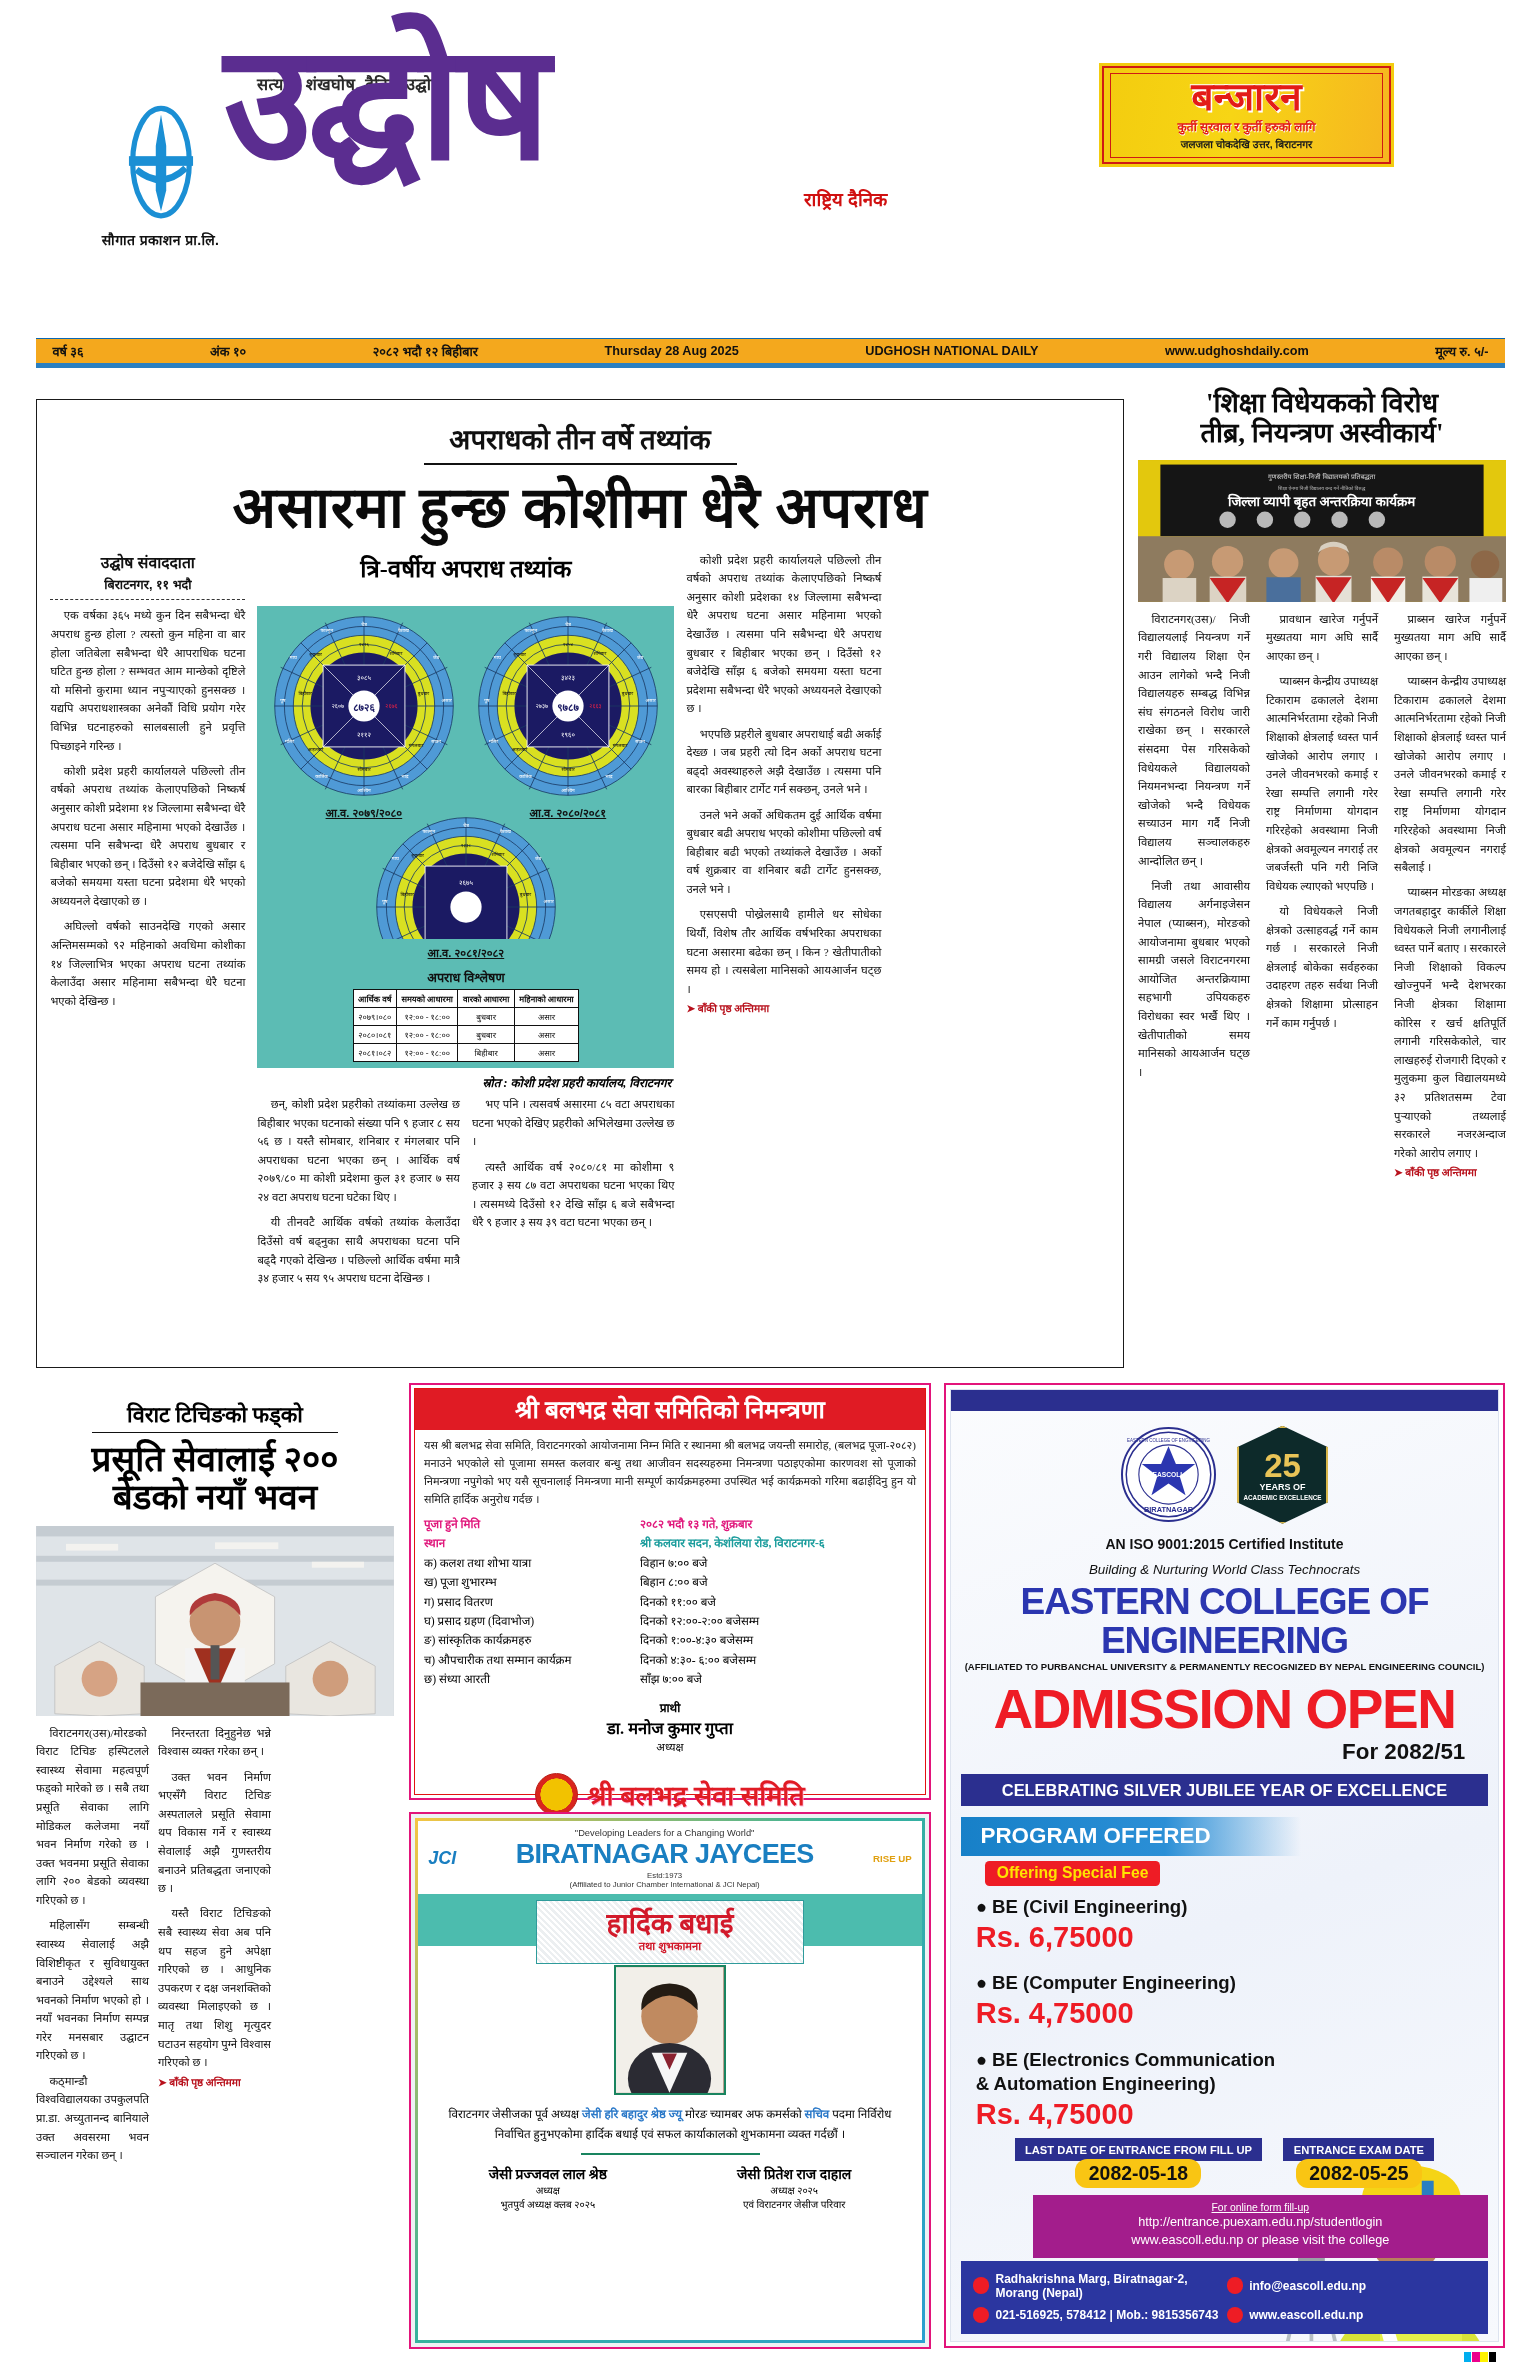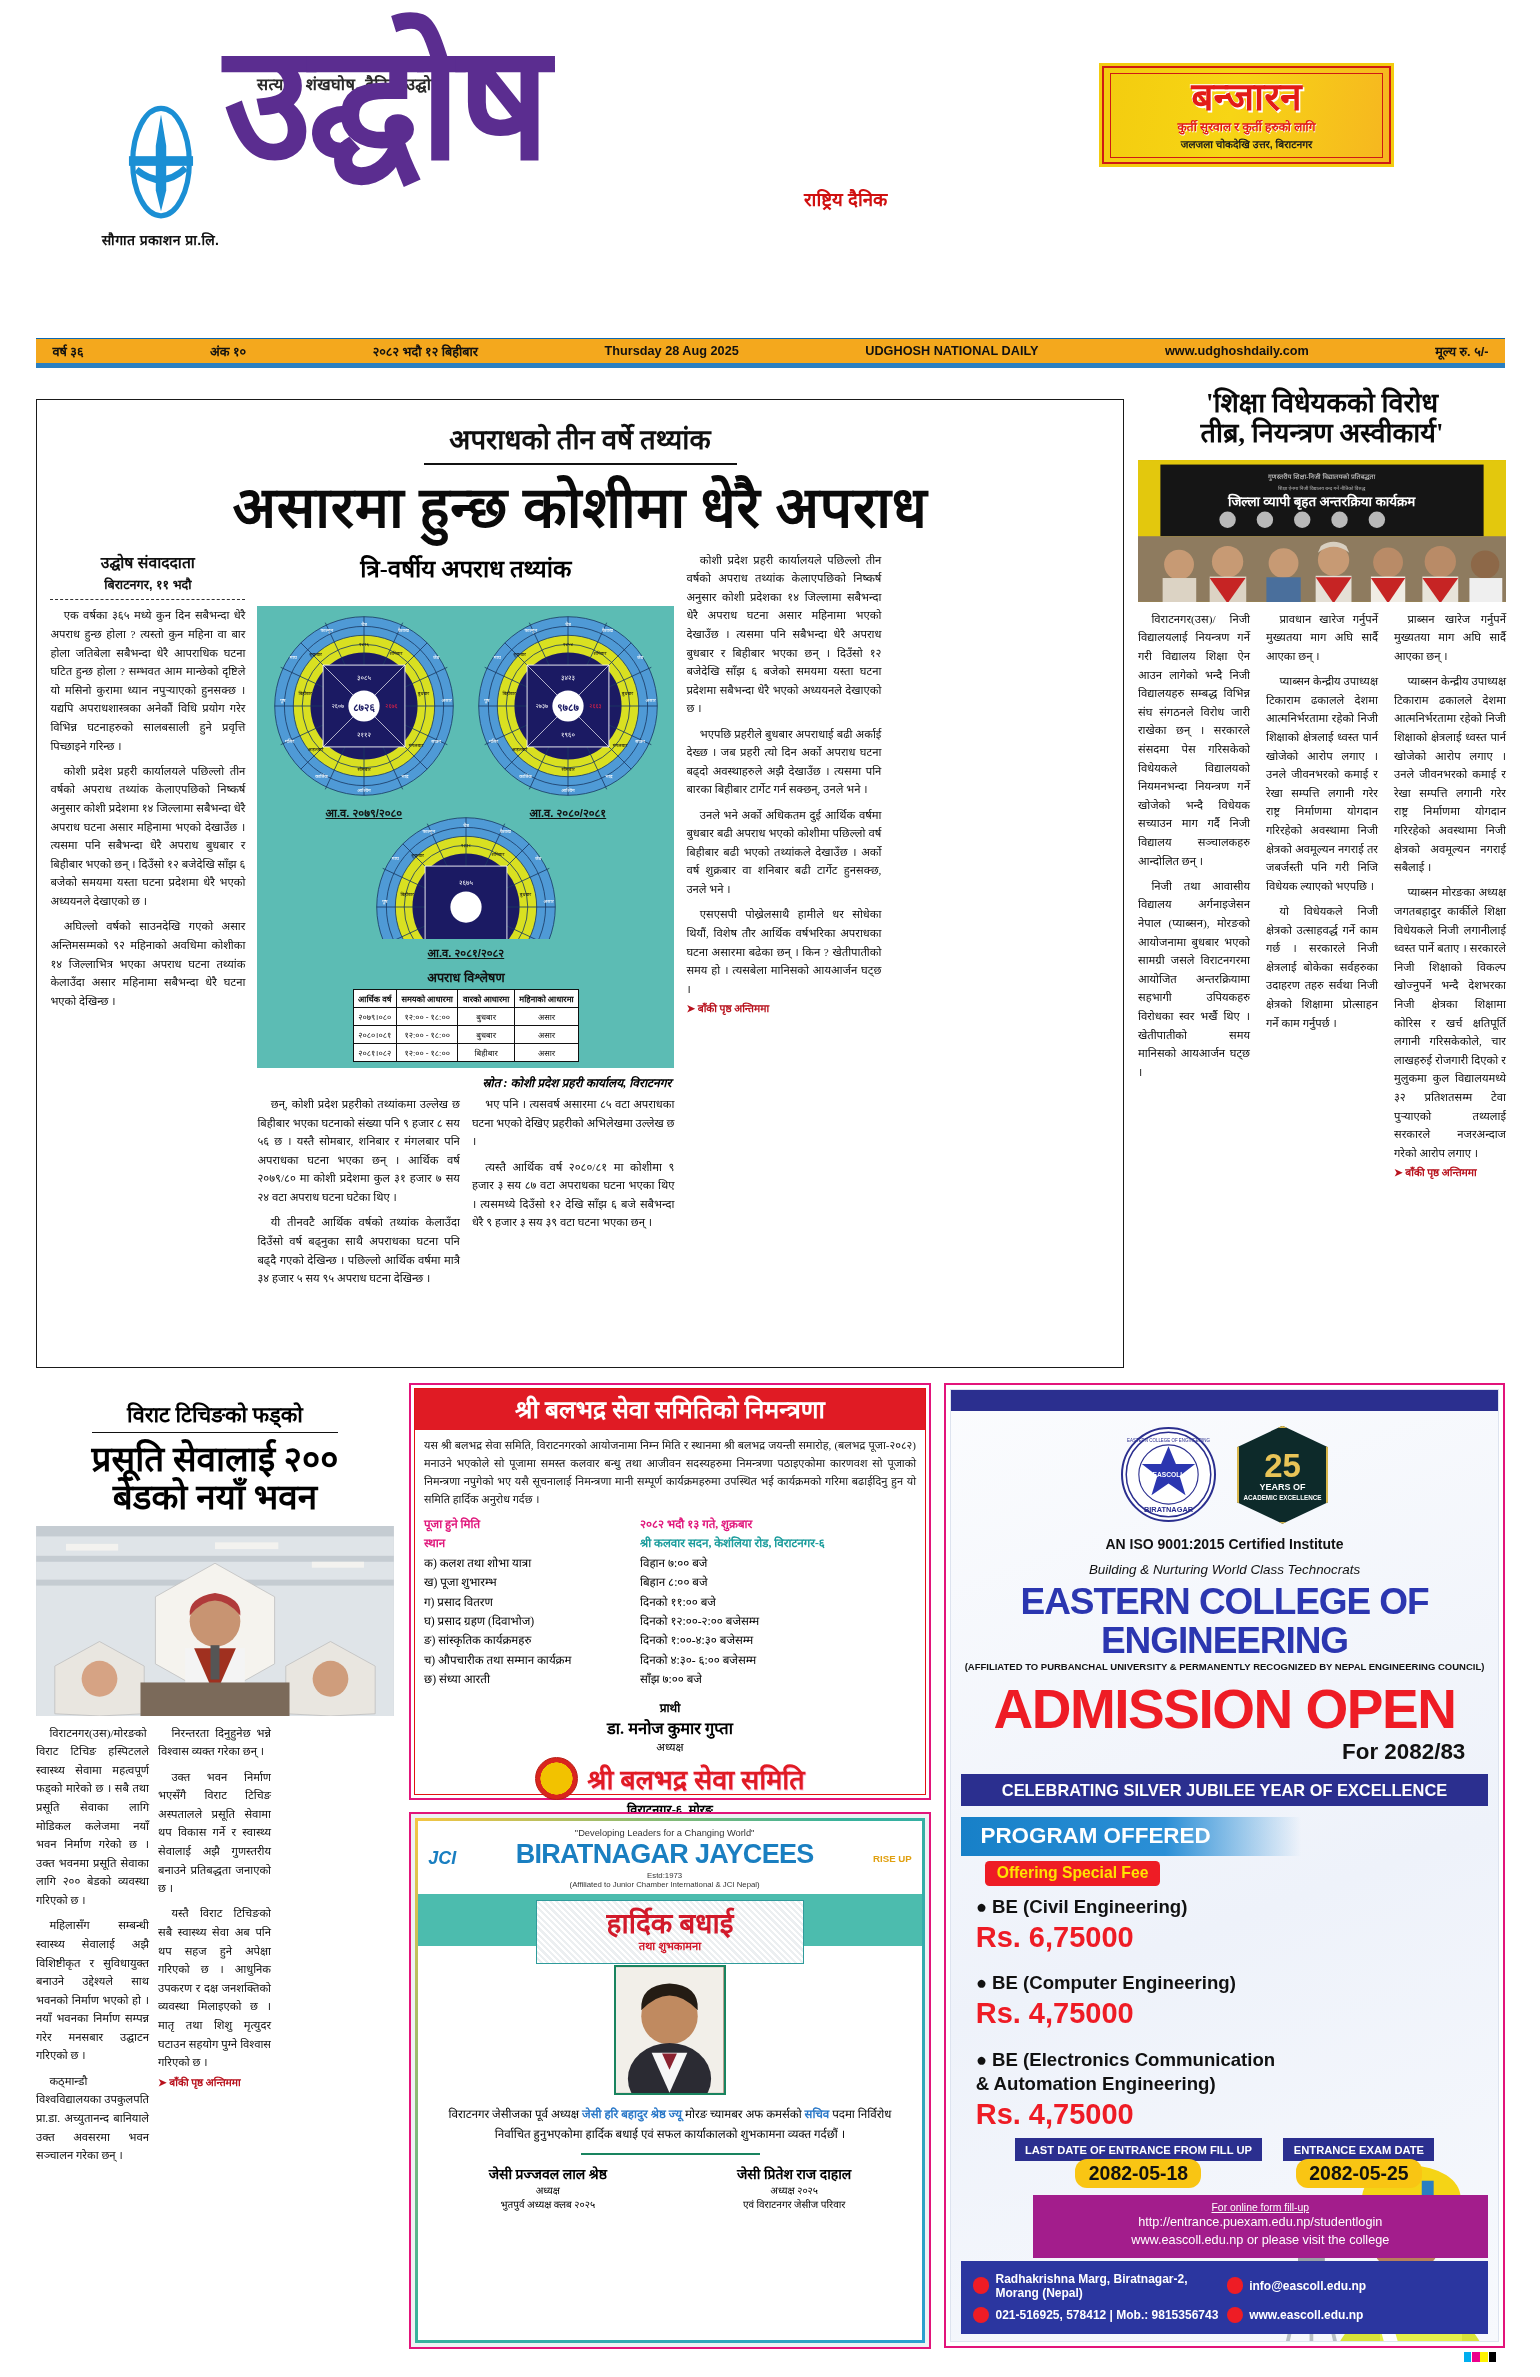--- a/index.html
+++ b/index.html
@@ -103,21 +103,21 @@
   .bal-rows{margin-top:7.5px;}
   .bal-row{display:flex;font-size:11.6px;line-height:19.4px;font-family:"Liberation Serif",serif;}
   .bal-k{width:216px;font-weight:bold;}
   .bal-v{flex:1;}
   .pink{color:#e0187c;font-weight:bold;}
   .teal{color:#1a9c9c;font-weight:bold;}
   .bal-foot{text-align:center;margin-top:9px;font-family:"Liberation Serif",serif;}
   .bal-foot .l1{font-size:12px;font-weight:bold;}
   .bal-foot .l2{font-size:16.4px;font-weight:bold;}
   .bal-foot .l3{font-size:11.2px;}
-  .bal-org{display:flex;align-items:center;justify-content:center;gap:9px;margin-top:3px;}
+  .bal-org{display:flex;align-items:center;justify-content:center;gap:9px;margin-top:19px;}
   .bal-seal{width:43px;height:43px;border-radius:50%;background:radial-gradient(circle,#f2c200 55%,#d9251d 56%);
     border:1.5px solid #b81c16;}
   .bal-orgname{font-size:27px;font-weight:bold;color:#e01b24;font-family:"Liberation Serif",serif;
     text-shadow:0.7px 0.7px 0 #fbd;}
   .bal-addr{font-size:12.7px;font-weight:bold;text-align:center;}
   .bal-phone{font-size:12.7px;font-weight:bold;text-align:center;}
 
   
   .ad-jci{position:absolute;left:373px;top:429px;width:522px;height:537px;background:#eef2f4;
     border:2.2px solid #e2147a;padding:3.7px;}
@@ -742,21 +742,21 @@
               <div class="y">YEARS OF</div>
               <div class="a">ACADEMIC EXCELLENCE</div>
             </div>
           </div>
 
           <div class="ece-iso">AN ISO 9001:2015 Certified Institute</div>
           <div class="ece-bn">Building &amp; Nurturing World Class Technocrats</div>
           <div class="ece-title">EASTERN COLLEGE OF ENGINEERING</div>
           <div class="ece-aff">(AFFILIATED TO PURBANCHAL UNIVERSITY &amp; PERMANENTLY RECOGNIZED BY NEPAL ENGINEERING COUNCIL)</div>
           <div class="ece-adm">ADMISSION OPEN</div>
-          <div class="ece-for">For 2082/83</div>
+          <div class="ece-for">For 2082/51</div>
           <div class="ece-jub">CELEBRATING SILVER JUBILEE YEAR OF EXCELLENCE</div>
 
           <div class="ece-prog">PROGRAM OFFERED</div>
           <div class="ece-sf">Offering Special Fee</div>
 
           <div class="ece-worker">
             <svg width="224" height="246" viewBox="0 0 300 330">
               <ellipse cx="190" cy="300" rx="100" ry="70" fill="#d8e338"></ellipse>
               <rect x="150" y="195" width="110" height="135" fill="#e5f04a"></rect>
               <path d="M150 195 l40 135 l-20 0 l-30 -110z" fill="#fff"></path>

